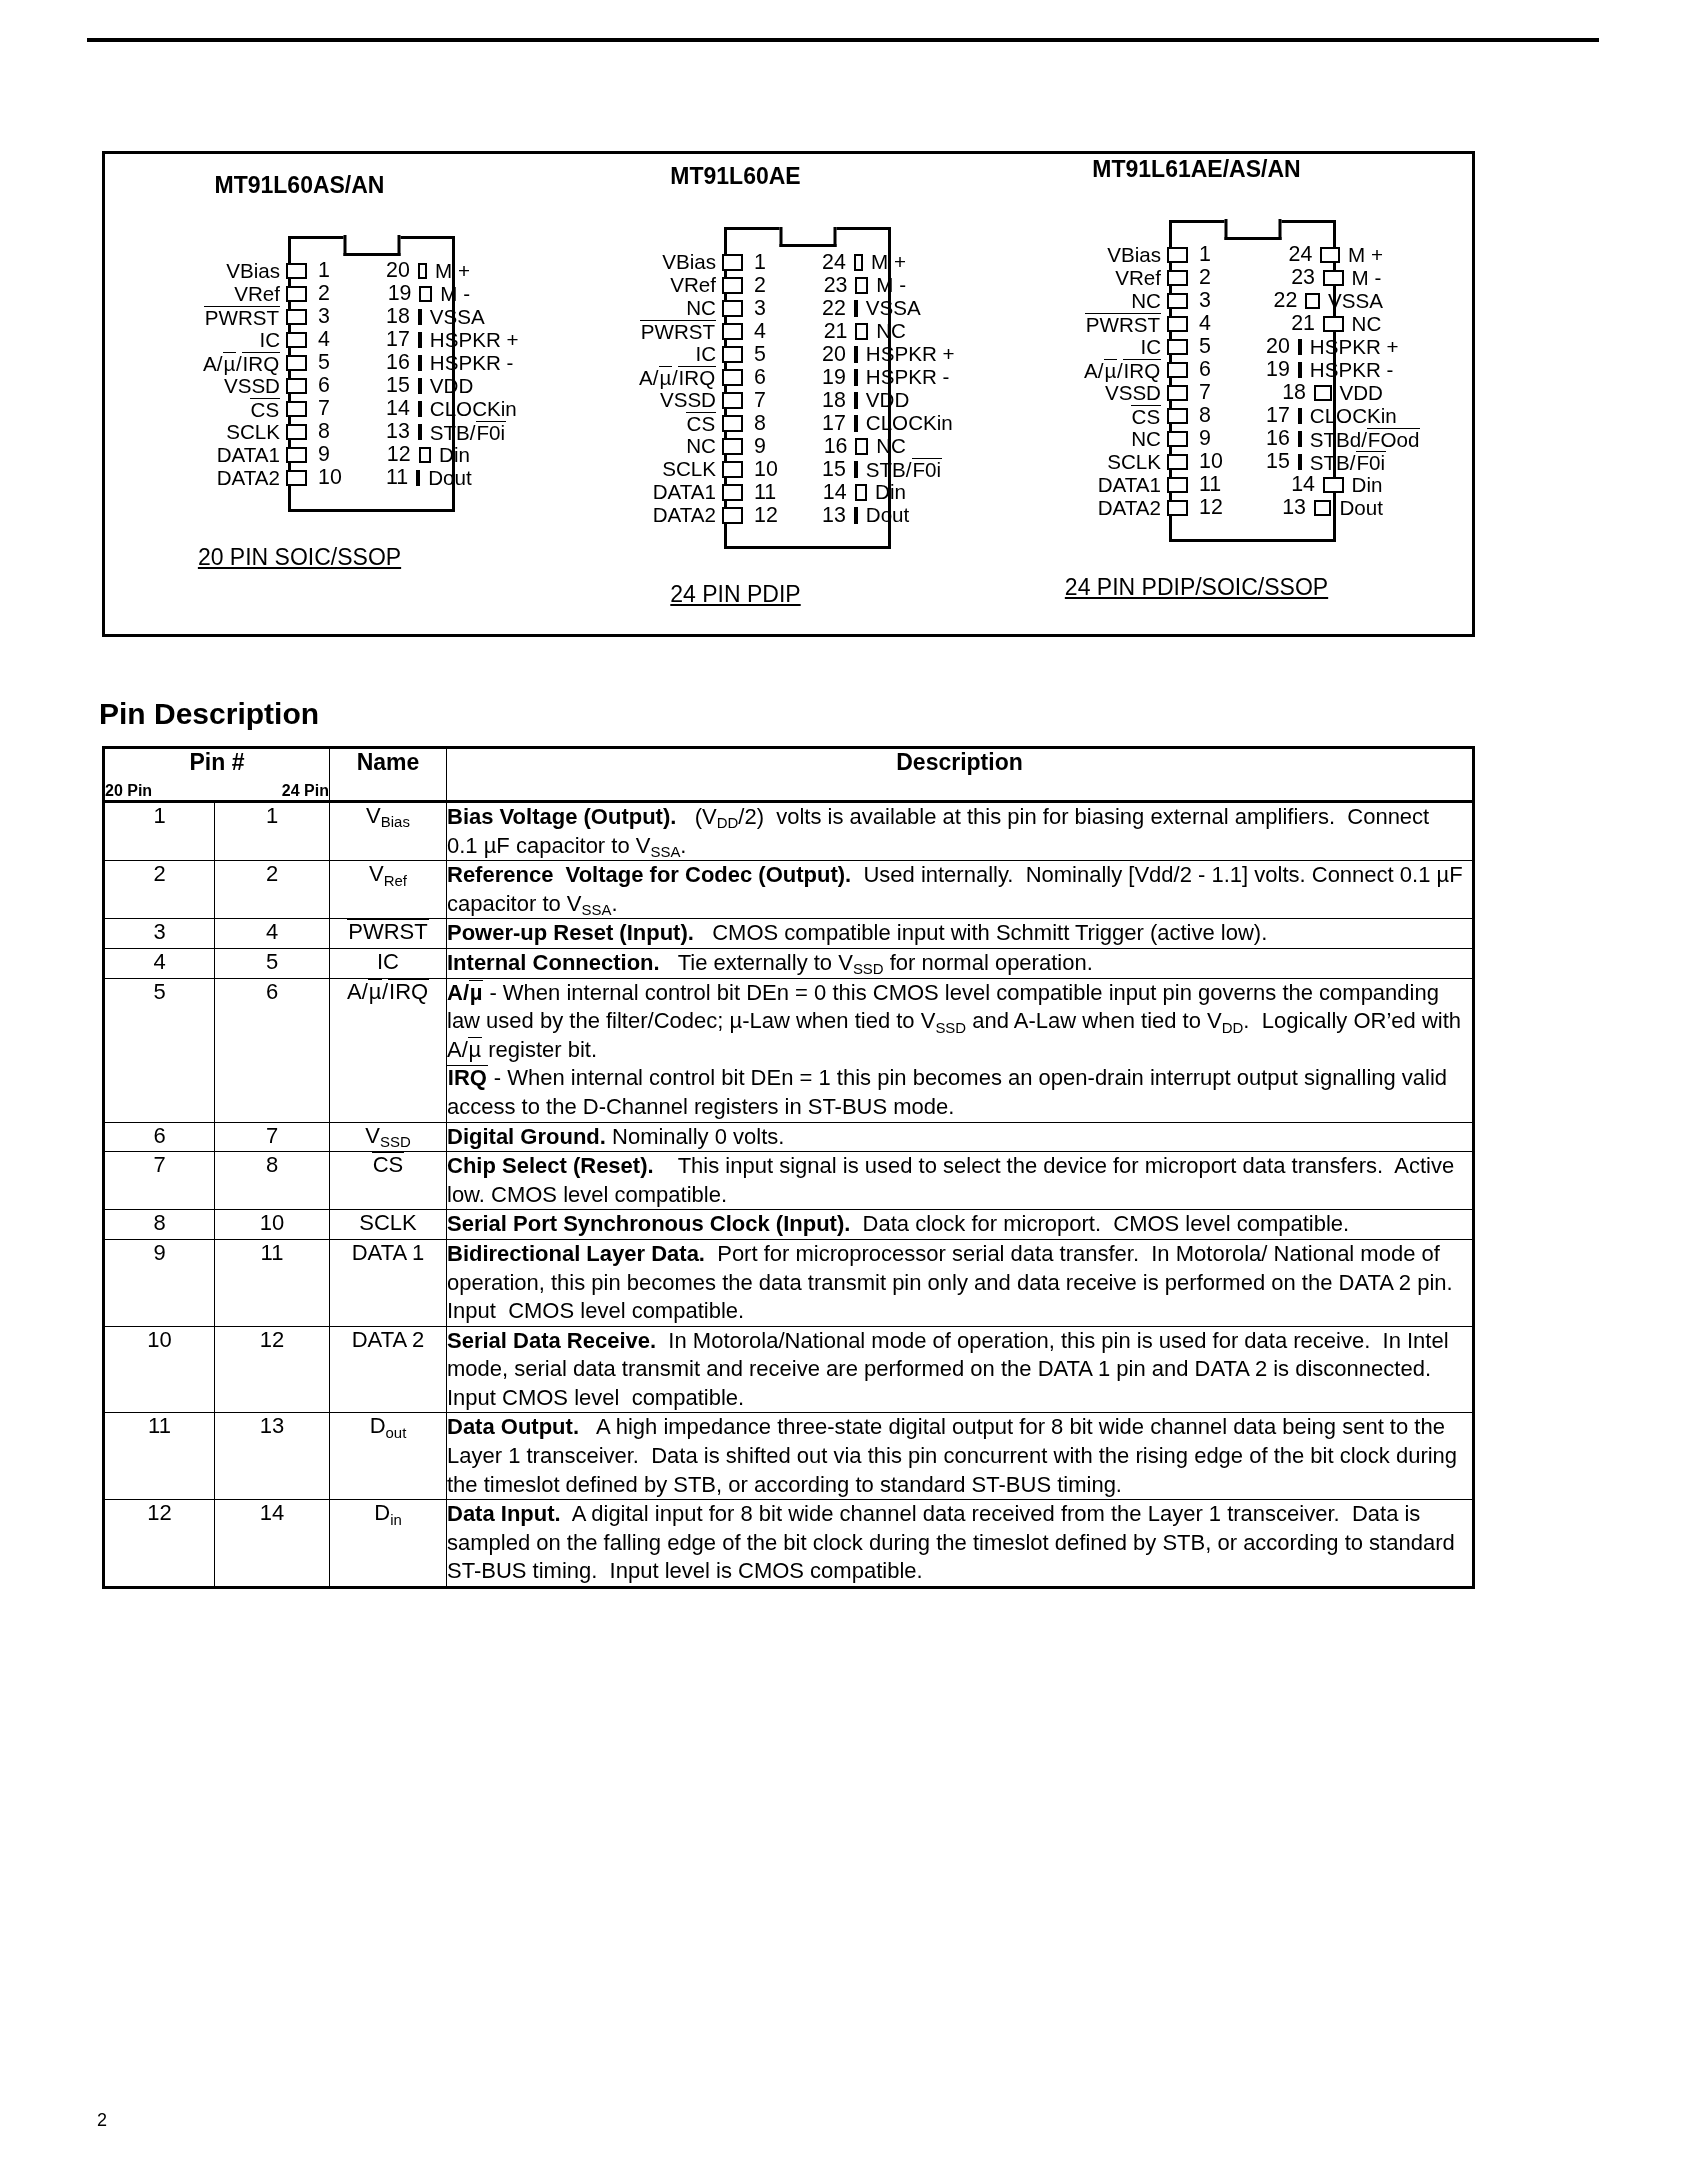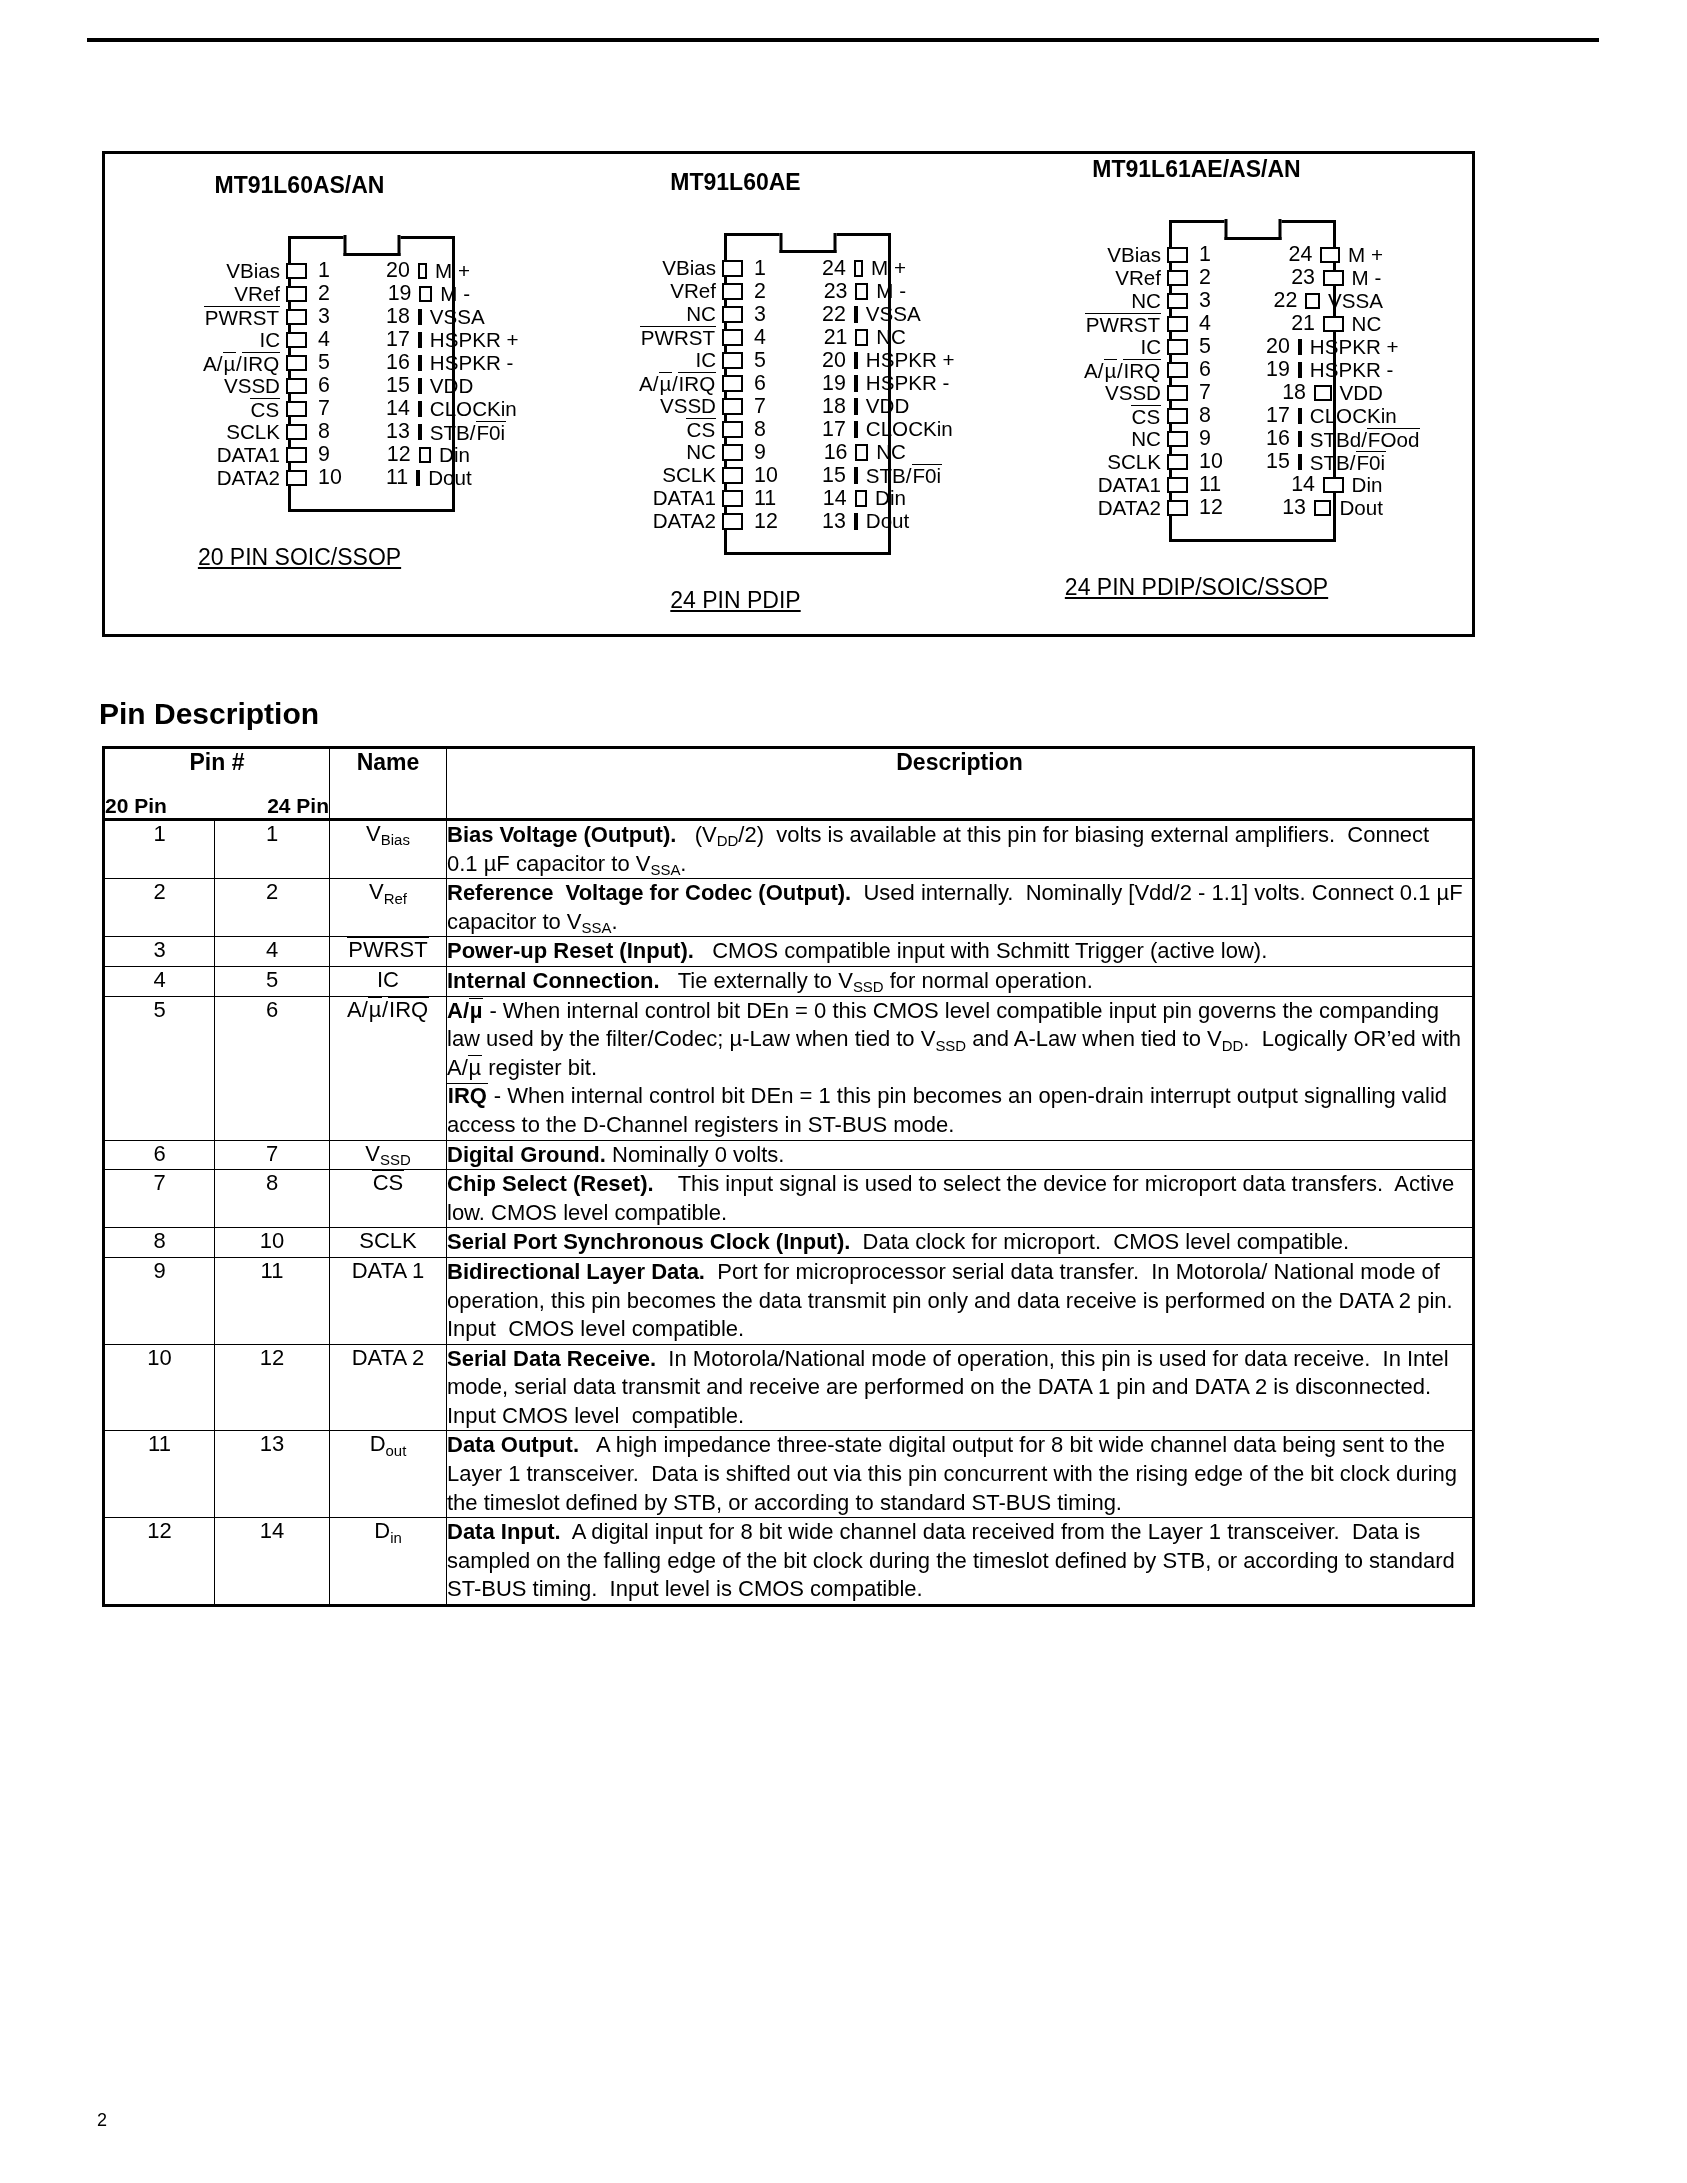--- a/index.html
+++ b/index.html
@@ -86,21 +86,21 @@
   .col20 { width:111px; }
   .col24 { width:115px; }
   .colname { width:117px; }
 
   th.hd-pin {
     text-align:center; font-size:23px; font-weight:bold;
     padding:8px 4.8px 11px 4.8px;
     position:relative;
   }
   .hdr-pin-title { font-size:23px; font-weight:bold; }
-  .hdr-sub { display:flex; justify-content:space-between; font-size:21px; font-weight:bold; margin-top:18px;}
+  .hdr-sub { display:flex; justify-content:space-between; font-size:16px; font-weight:bold; margin-top:6px;}
   th.hd-name, th.hd-desc {
     text-align:center; font-size:23px; font-weight:bold;
     vertical-align:middle;
   }
   td.c-num { text-align:center; font-size:22px; padding:6.4px 3.2px 9.5px 3.2px; }
   td.c-name { text-align:center; font-size:22px; padding:6.4px 3.2px 9.5px 3.2px; white-space:nowrap;}
   td.c-desc { text-align:left; font-size:22px; padding:5.6px 6.4px 9.5px 8px; line-height:1.30; }
   td.c-desc b { font-weight:bold; }
   sub { font-size:0.68em; vertical-align:baseline; position:relative; top:0.30em; }
 
@@ -222,21 +222,21 @@
               <div class="plabel r" style="padding-left:8px;">Din</div>
             </div>
             <div class="pinrow right" style="top: 231px; left: 257px;">
               <div class="pnum" style="width:48px;text-align:right;padding-right:8px;">11</div>
               <div class="pinpad"></div>
               <div class="plabel r" style="padding-left:8px;">Dout</div>
             </div>
           </div>
           <div class="pkg-footer" style="width: 341px;">20 PIN SOIC/SSOP</div>
         </div>
-        <div class="pkg" style="left: 460px; top: 15px; width: 341px;">
+        <div class="pkg" style="left: 460px; top: 9px; width: 341px;">
           <div class="pkg-title">MT91L60AE</div>
           <div style="position: relative; height: 354px; margin-top: 37px;">
             <div class="chip" style="width: 167px; height: 322px; position: absolute; left: 159px; top: 0px;">
               <div class="notch"></div>
             </div>
             <div class="pinrow left" style="top: 24px; left: 0px;">
               <div class="plabel l" style="width:151px;padding-right:6.4px;">VBias</div>
               <div class="pinpad"></div>
               <div class="pnum" style="width:48px;text-align:left;padding-left:11px;">1</div>
             </div>

